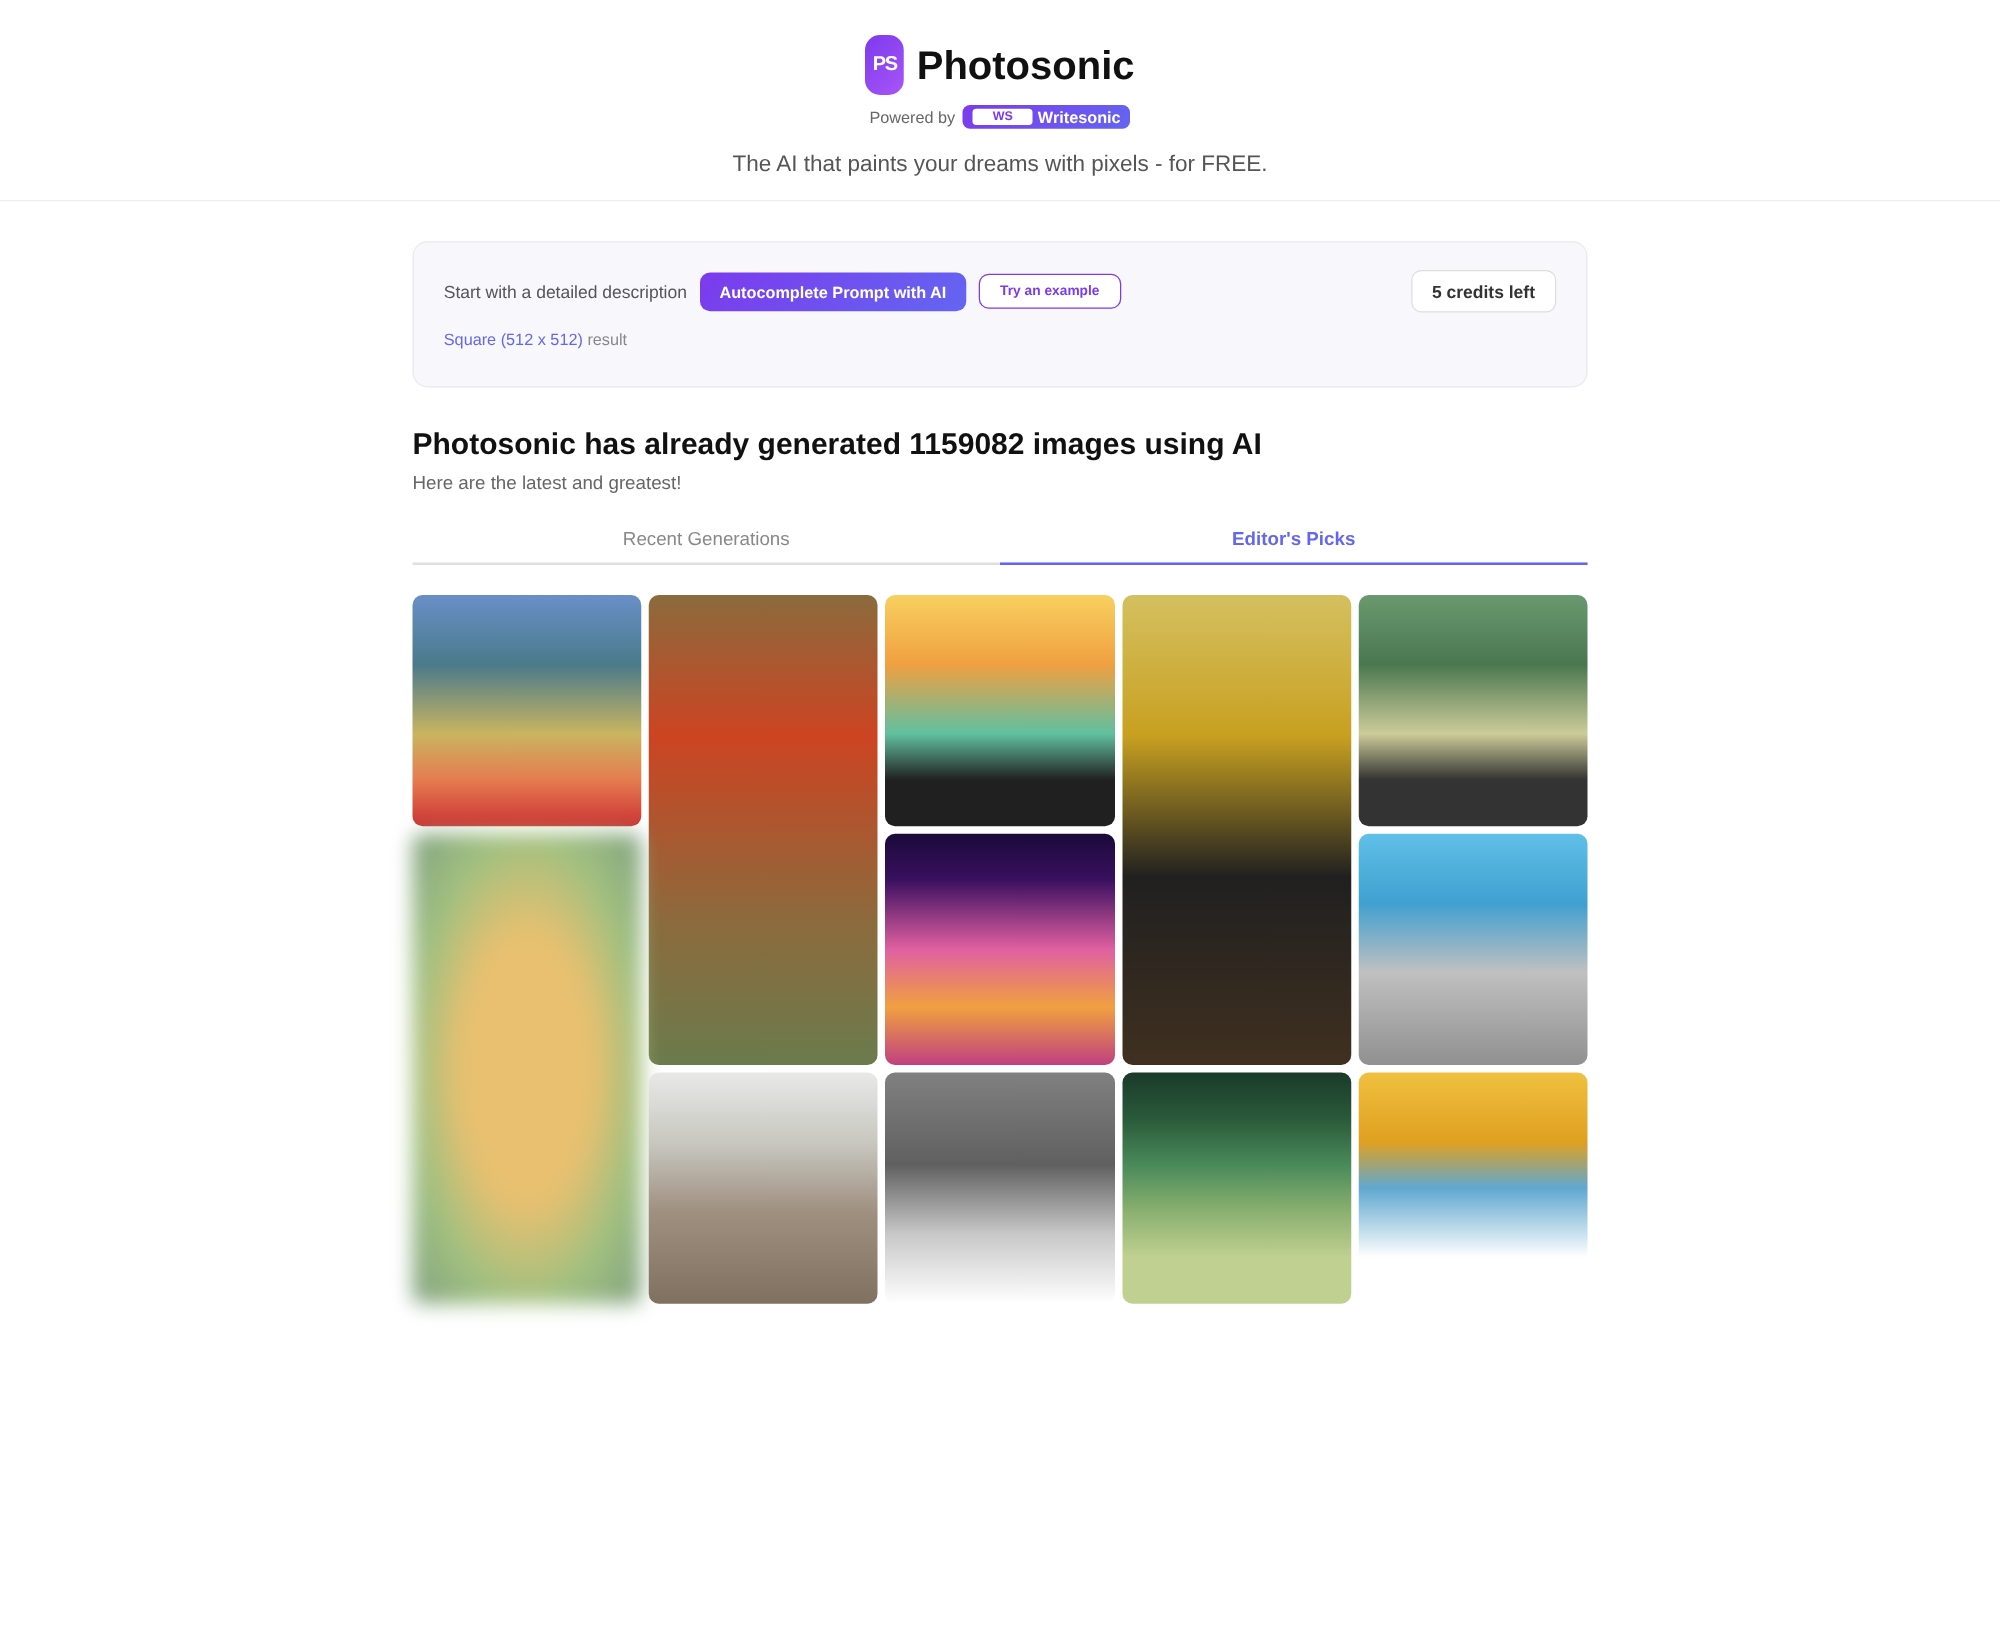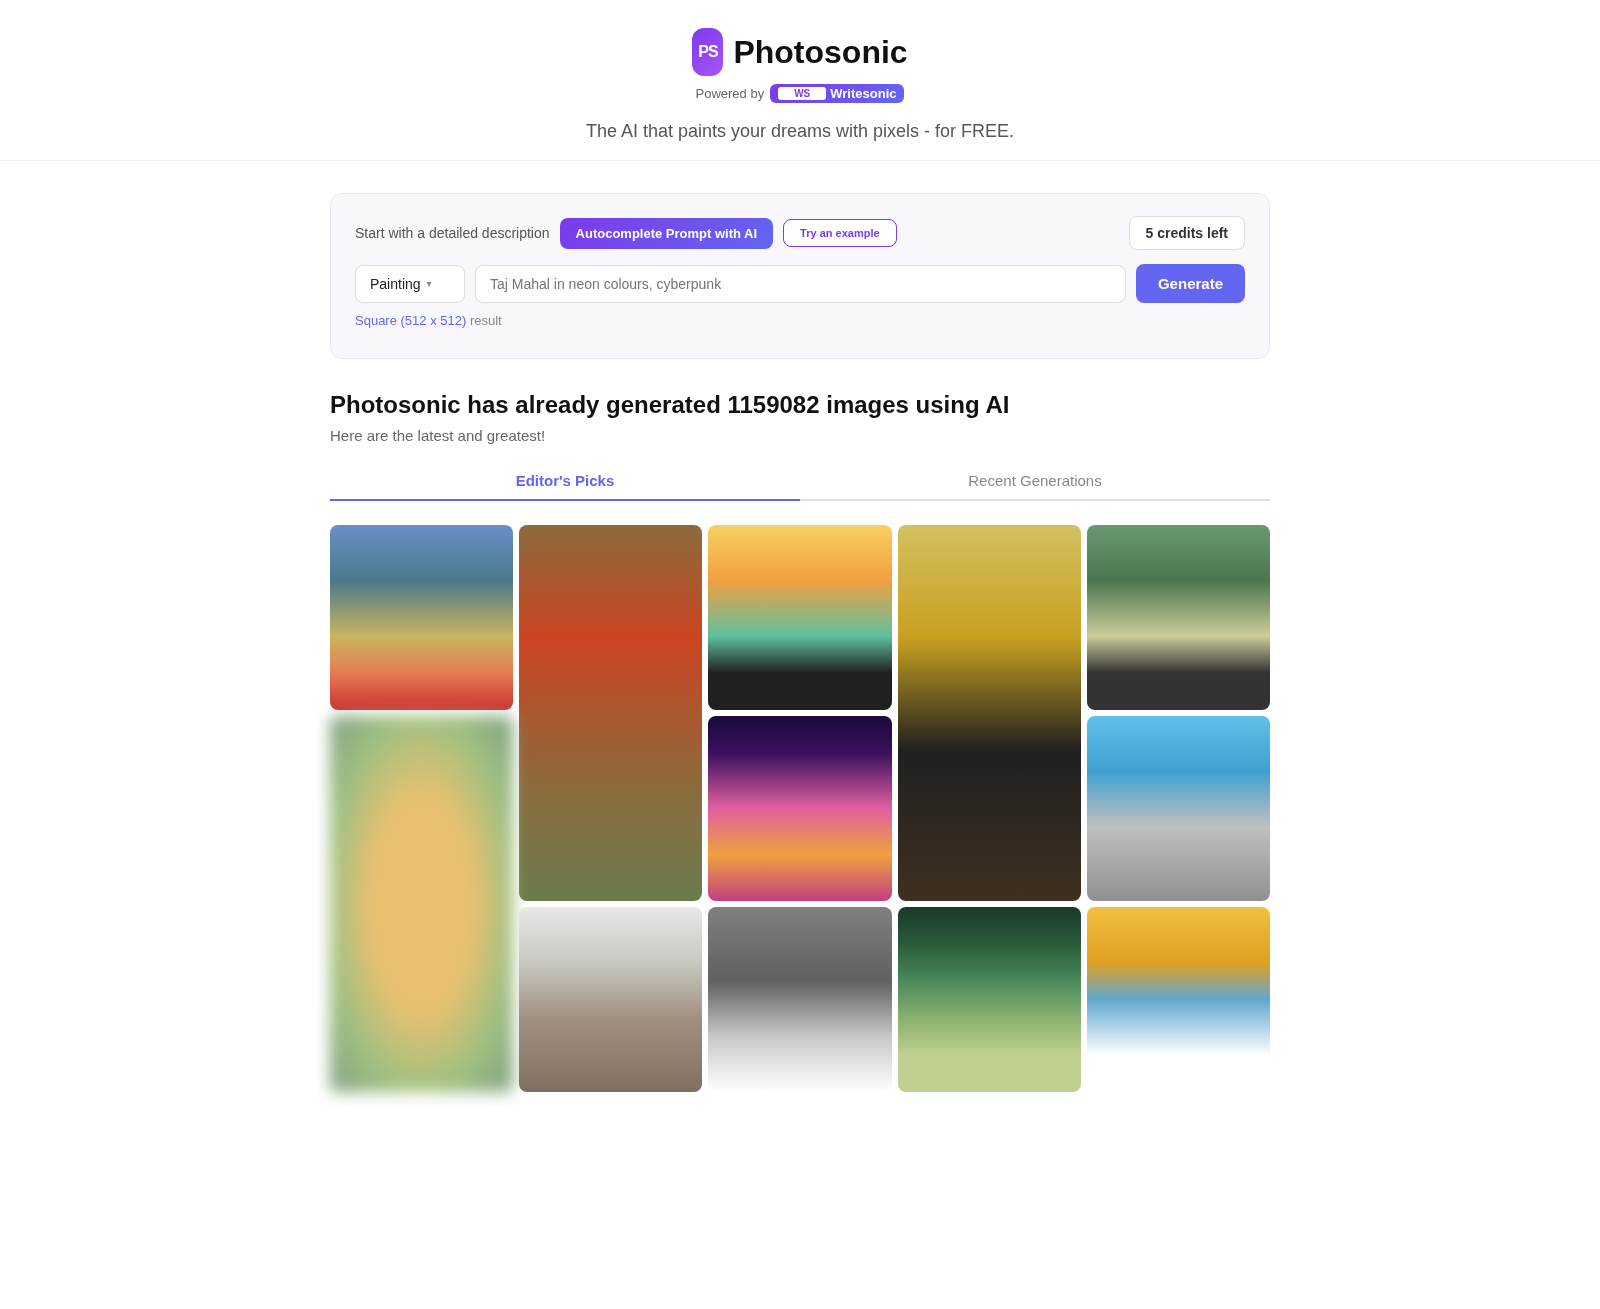--- a/index.html
+++ b/index.html
@@ -299,47 +299,39 @@
       <div class="gen-controls">
         <span class="gen-label">Start with a detailed description</span>
         <button class="btn-autocomplete">Autocomplete Prompt with AI</button>
         <button class="btn-try-example">Try an example</button>
       </div>
       <div class="credits-badge">
         <span>5</span>
         <span>credits left</span>
       </div>
     </div>
-    <div class="gen-input-row">
-      <div class="style-select">
-        <span>Painting</span>
-        <span class="chevron">▾</span>
-      </div>
-      <input class="prompt-input" type="text" placeholder="Taj Mahal in neon colours, cyberpunk" style="">
-      <button class="btn-generate">Generate</button>
-    </div>
     <div class="result-link">
       <a href="#">Square (512 x 512)</a>
       <span>result</span>
     </div>
   </section>
 
   <section class="gallery-section">
     <h2 class="gallery-stats">
       <span>Photosonic has already generated </span><span>1159082</span><span> images using AI</span>
     </h2>
     <p class="gallery-subtitle">Here are the latest and greatest!</p>
 
     <div class="tabs">
+      <div class="tab">
+        <span>Recent Generations</span>
+      </div>
       <div class="tab active">
         <span>Editor's Picks</span>
       </div>
-      <div class="tab">
-        <span>Recent Generations</span>
-      </div>
     </div>
 
     <div class="image-grid">
 
       <div class="grid-item img-block img-eiffel" style="height:185px;"></div>
 
       <div class="grid-item img-block img-jesus" style="height:376px; grid-row: span 2;"></div>
 
       <div class="grid-item img-block img-cyclist" style="height:185px;"></div>
 

